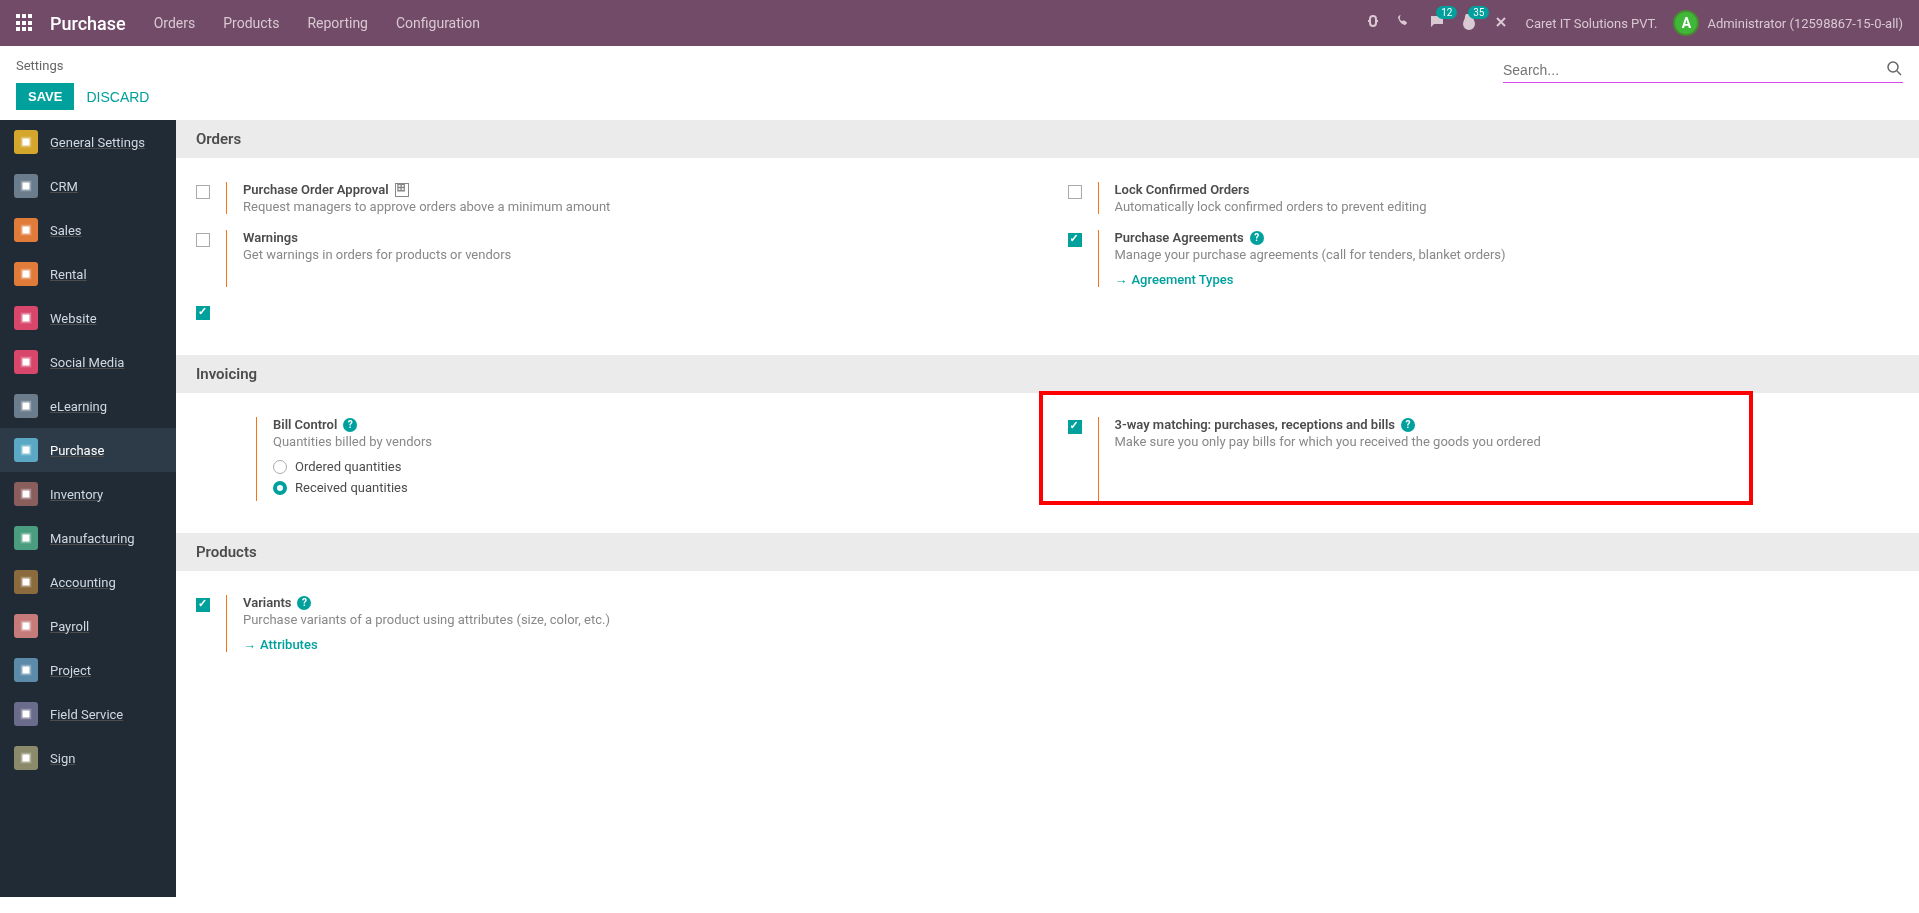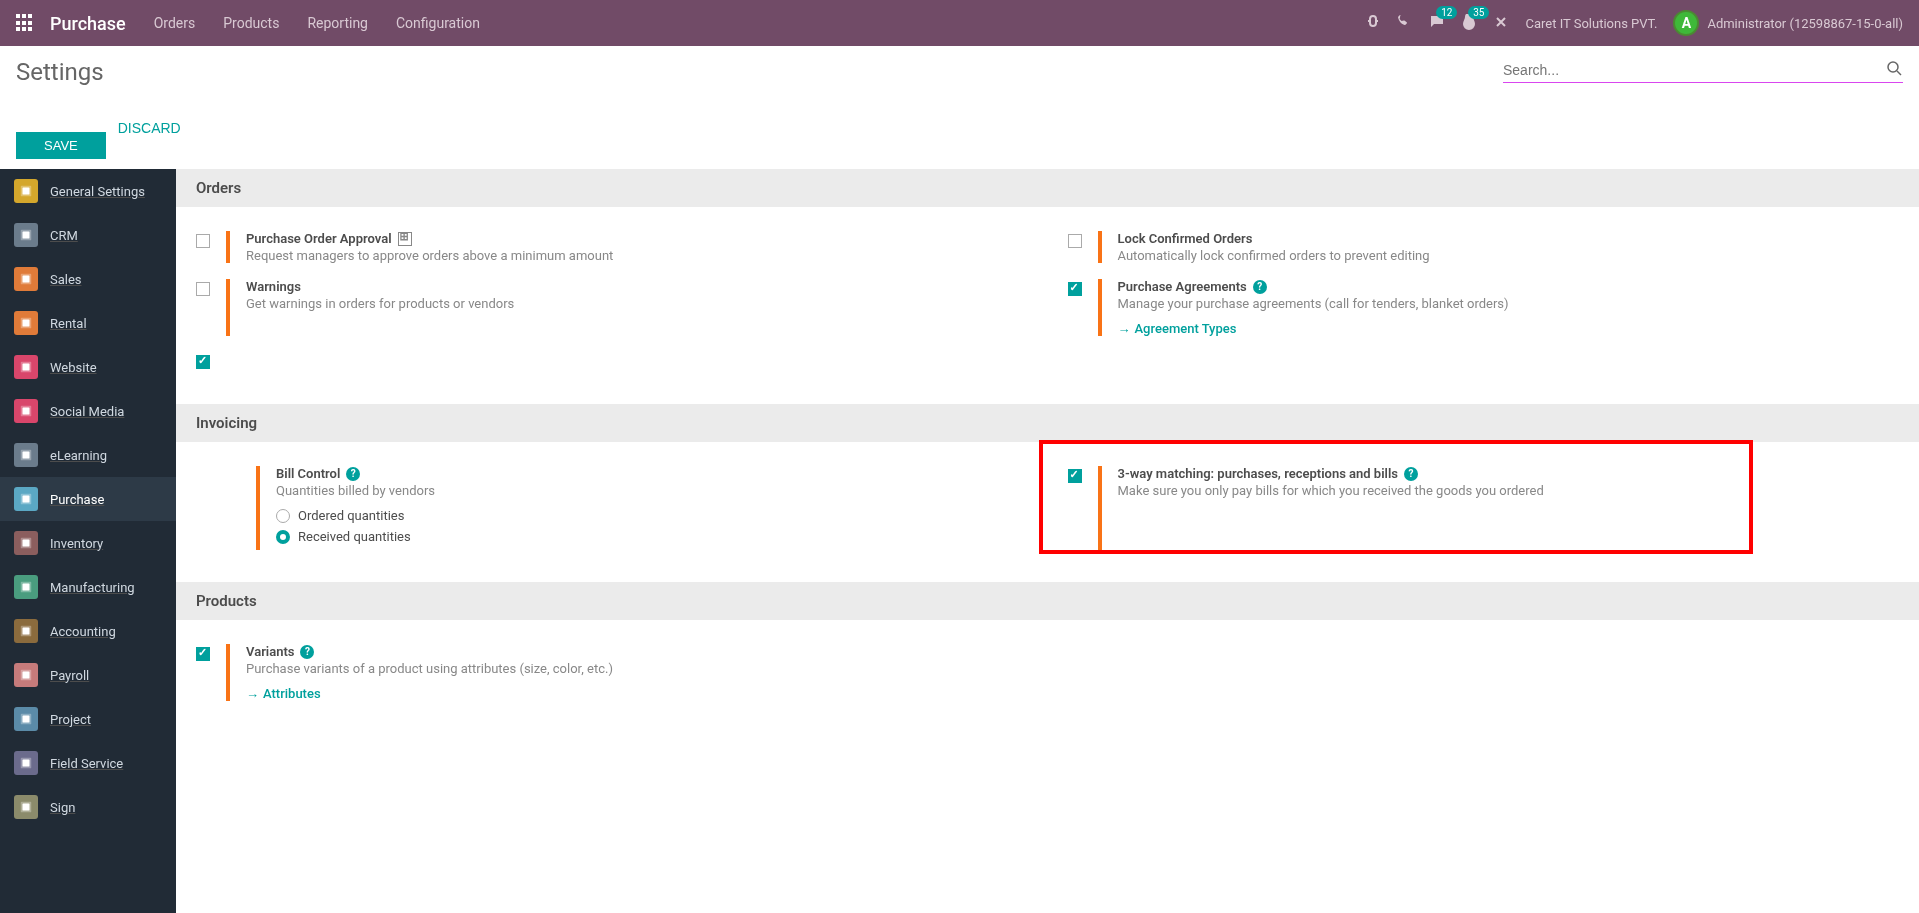--- a/index.html
+++ b/index.html
@@ -15,23 +15,23 @@
   .topnav .right { margin-left: auto; display: flex; align-items: center; gap: 16px; }
   .topnav .icon-btn { position: relative; color: #d9c9d3; cursor:pointer; }
   .badge { position: absolute; top:-8px; right:-12px; background:#00a09d; color:#fff; font-size:10px; padding:1px 5px; border-radius:8px; font-weight:normal;}
   .company { color:#d9c9d3; font-size:13px; }
   .user { display:flex; align-items:center; gap:8px; color:#d9c9d3; font-size:13px;}
   .avatar { width:26px; height:26px; border-radius:50%; background:#3fb839; display:flex; align-items:center; justify-content:center; color:#fff; font-weight:bold; border:2px solid #4a8b32; font-size:14px;}
   
   
   .control-panel { display:flex; align-items:flex-start; padding:12px 16px 10px 16px; border-bottom: none; }
   .cp-left { }
-  .page-title { font-size: 24px; color:#666; font-weight:400; margin-bottom:10px;}
+  .page-title { font-size: 13px; color:#666; font-weight:400; margin-bottom:10px;}
   .cp-buttons { display:flex; gap:12px; align-items:center; }
-  .btn-save { background:#00a09d; color:#fff; border:none; padding:6px 28px; font-weight:normal; font-size:13px; cursor:pointer;margin-top:36px; }
+  .btn-save { background:#00a09d; color:#fff; border:none; padding:6px 12px; font-weight:bold; font-size:13px; cursor:pointer; }
   .btn-discard { background:none; border:none; color:#00a09d; font-size:14px; cursor:pointer; }
   .cp-right { margin-left:auto; display:flex; align-items:center; border-bottom:1px solid #d946ef; width:400px;}
   .search-input { border:none; outline:none; flex:1; font-size:14px; padding:4px 0; }
   .search-icon { color:#666; cursor:pointer; }
   
   
   .main { display:flex; height: calc(100vh - 46px - 90px); }
   .sidebar { width:176px; background:#1f2937; background:#1e2a36; background:#212b36; overflow-y:auto; flex-shrink:0;text-decoration:underline; }
   .sidebar::-webkit-scrollbar { width:10px; }
   .sidebar::-webkit-scrollbar-track { background:#ddd; }
@@ -43,21 +43,21 @@
   .content { flex:1; overflow-y:auto; background:#fff; position:relative;}
   .content::-webkit-scrollbar { width:14px; }
   .content::-webkit-scrollbar-track { background:#f0f0f0; }
   .content::-webkit-scrollbar-thumb { background:#c0c0c0; }
   
   .section-header { background:#ebebeb; padding:10px 20px; font-weight:600; font-size:15px; color:#4c4c4c; }
   .section-body { padding:16px 0 24px 0; }
   .setting-row { display:flex; flex-wrap:wrap; }
   .setting-item { width:50%; padding:8px 20px 8px 20px; display:flex; gap:16px; position:relative;}
   .setting-item .chk { margin-top:3px; flex-shrink:0; width:14px;}
-  .setting-text { border-left: 4px solid #f97316; padding-left:16px; flex:1;}
+  .setting-text { border-left: 1px solid #f97316; padding-left:16px; flex:1;}
   .setting-item.no-chk .setting-text { margin-left:30px; }
   .setting-title { font-weight:600; color:#4c4c4c; font-size:13px; display:flex; align-items:center; gap:6px;}
   .setting-desc { color:#888; font-size:13px; margin-top:2px; }
   .help-icon { width:14px; height:14px; border-radius:50%; background:#00a09d; color:#fff; display:inline-flex; align-items:center; justify-content:center; font-size:10px; font-weight:bold;}
   .link-arrow { color:#00a09d; font-size:13px; margin-top:10px; display:inline-flex; align-items:center; gap:4px; cursor:pointer; font-weight:500;}
   .radio-group { margin-top:10px; }
   .radio-option { display:flex; align-items:center; gap:8px; margin-bottom:6px; font-size:13px; color:#4c4c4c;}
   input[type=checkbox].styled { appearance:none; width:14px; height:14px; border:1px solid #aaa; background:#fff; cursor:pointer; position:relative;}
   input[type=checkbox].styled:checked { background:#00a09d; border-color:#00a09d; }
   input[type=checkbox].styled:checked::after { content:"✓"; color:#fff; position:absolute; top:-2px; left:1px; font-size:11px; font-weight:bold;}

